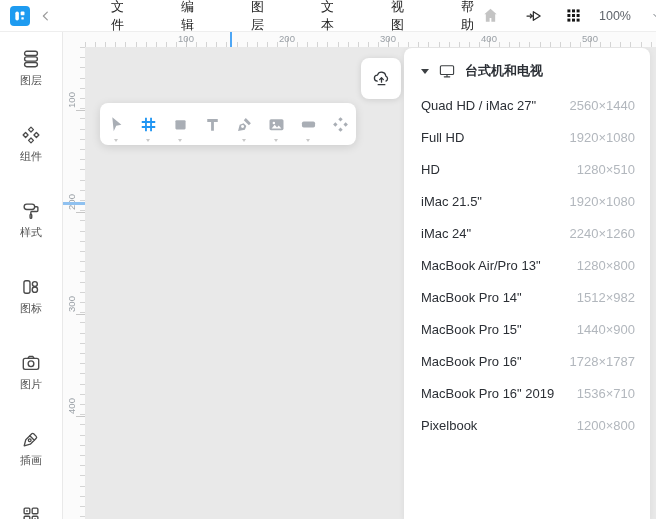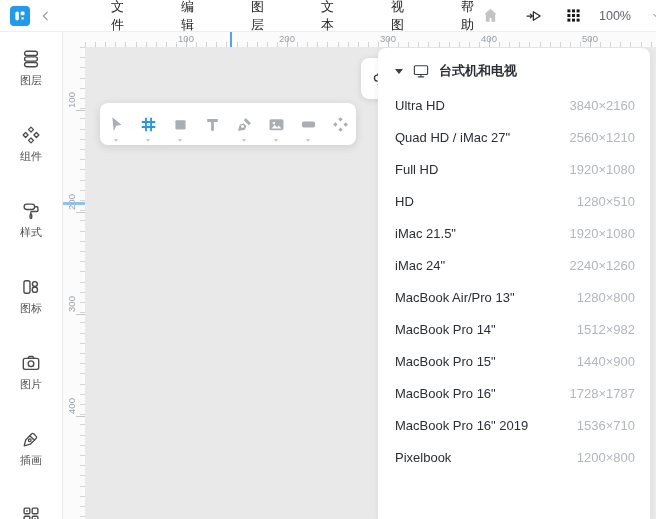--- a/index.html
+++ b/index.html
@@ -54,21 +54,21 @@
   .tool .chev { position:absolute; bottom:3px; left:50%; transform:translateX(-50%); width:0; height:0;
                 border-left:2.6px solid transparent; border-right:2.6px solid transparent;
                 border-top:3.2px solid #c9c9c9; }
 
   
   .upload-btn { position:absolute; left:276px; top:11px; width:40px; height:41px; background:#fff;
                 border-radius:8px; box-shadow:0 1px 6px rgba(0,0,0,.12); display:flex;
                 align-items:center; justify-content:center; cursor:pointer; z-index:5; }
 
   
-  .panel { position:absolute; top:1px; right:6px; width:272px; bottom:0; background:#fff;
+  .panel { position:absolute; top:1px; right:6px; width:246px; bottom:0; background:#fff;
            border-radius:8px 8px 0 0; box-shadow:0 1px 6px rgba(0,0,0,.07); overflow:hidden; z-index:6; }
   .panel-header { display:flex; align-items:center; gap:9px; padding:14px 14px 9px 17px; cursor:pointer; }
   .caret-down { width:0; height:0; border-left:4px solid transparent; border-right:4px solid transparent;
                 border-top:5px solid #3c4043; }
   .panel-title { font-size:13px; font-weight:600; color:#2b2f35; }
   .device-row { height:32px; display:flex; align-items:center; justify-content:space-between;
                 padding:0 15px 0 17px; cursor:pointer; }
   .device-name { font-size:13px; color:#2b2f35; }
   .device-size { font-size:13px; color:#b2b7bd; }
 
@@ -318,26 +318,22 @@
         <span class="caret-down"></span>
         <svg width="18" height="18" viewBox="0 0 24 24" fill="none" stroke="#3c4043" stroke-width="1.5" stroke-linecap="round" stroke-linejoin="round">
           <rect x="3.2" y="5" width="17.6" height="11.6" rx="1.4"></rect>
             <path d="M12 16.6v2.6"></path>
             <path d="M8.3 19.8h7.4"></path>
         </svg>
         <span class="panel-title">台式机和电视</span>
       </div>
       <div class="rows">
         <div class="device-row">
-          <span class="device-name">Ultra HD</span>
-            <span class="device-size">3840×2160</span>
-        </div>
-        <div class="device-row">
           <span class="device-name">Quad HD / iMac 27"</span>
-            <span class="device-size">2560×1210</span>
+            <span class="device-size">2560×1440</span>
         </div>
         <div class="device-row">
           <span class="device-name">Full HD</span>
             <span class="device-size">1920×1080</span>
         </div>
         <div class="device-row">
           <span class="device-name">HD</span>
             <span class="device-size">1280×510</span>
         </div>
         <div class="device-row">

